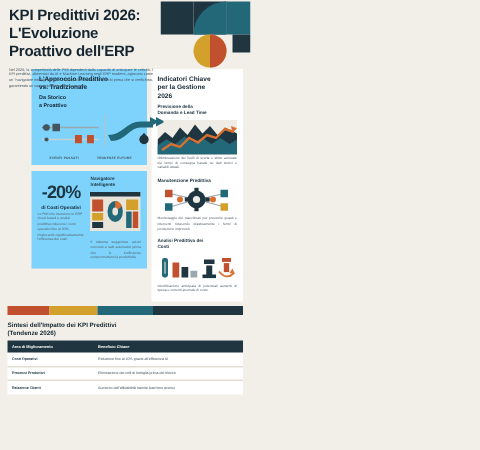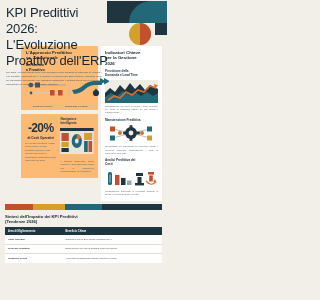--- a/index.html
+++ b/index.html
@@ -9,37 +9,37 @@
     background:#f2efe9;
     color:#1f2d38;
     overflow:hidden;
     position:relative;
   }
   .page { position:relative; width:167px; height:300px; background:#f2efe9; }
 
   
   .header { position:relative; padding:5px 6px 3px 6px; height:46px; }
   .title {
-    font-size:13px; font-weight:normal; line-height:1.22; letter-spacing:-.15px;
+    font-size:10px; font-weight:bold; line-height:1.22; letter-spacing:-.15px;
     color:#152630; width:103px; position:relative; z-index:3;
   }
   .intro {
     margin-top:3px; width:96px; font-size:2.5px; line-height:1.5;
     color:#45555f; text-align:justify; position:relative; z-index:3;
   }
 
   .deco-top { position:absolute; right:0; top:0; width:60px; height:46px; z-index:1; }
 
   
   .body-grid { position:relative; display:flex; gap:3px; padding:0 5px; }
   .col-left { width:93px; }
   .col-right { width:61px; }
 
   
-  .card { background:#fdba74; padding:4px; margin-bottom:4px;margin-left:16px; }
+  .card { background:#7dd3fc; padding:4px; margin-bottom:4px;margin-left:16px; }
 
   .h2 { font-size:4.3px; font-weight:bold; line-height:1.2; color:#152630; }
   .h3 { font-size:3.6px; font-weight:bold; line-height:1.25; color:#152630; margin-top:3px;}
   .h4 { font-size:3.1px; font-weight:bold; line-height:1.25; color:#1f3540; }
 
   
   .sec-compare { padding:4px 5px 3px 5px; }
   .timeline-wrap { position:relative; margin-top:2px; height:30px; }
   .tl-labels { display:flex; font-size:2.1px; letter-spacing:.2px;
                font-weight:bold; color:#45555f; text-transform:uppercase; margin-top:1px;}

